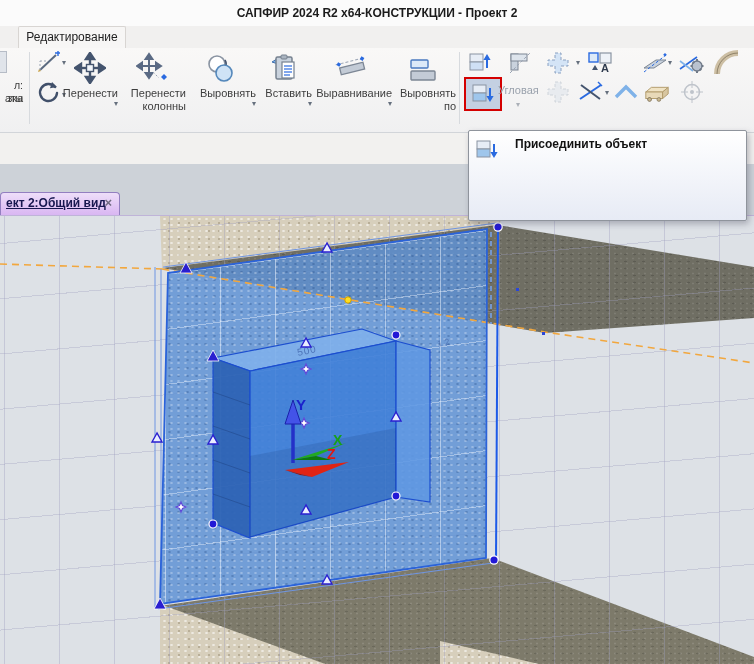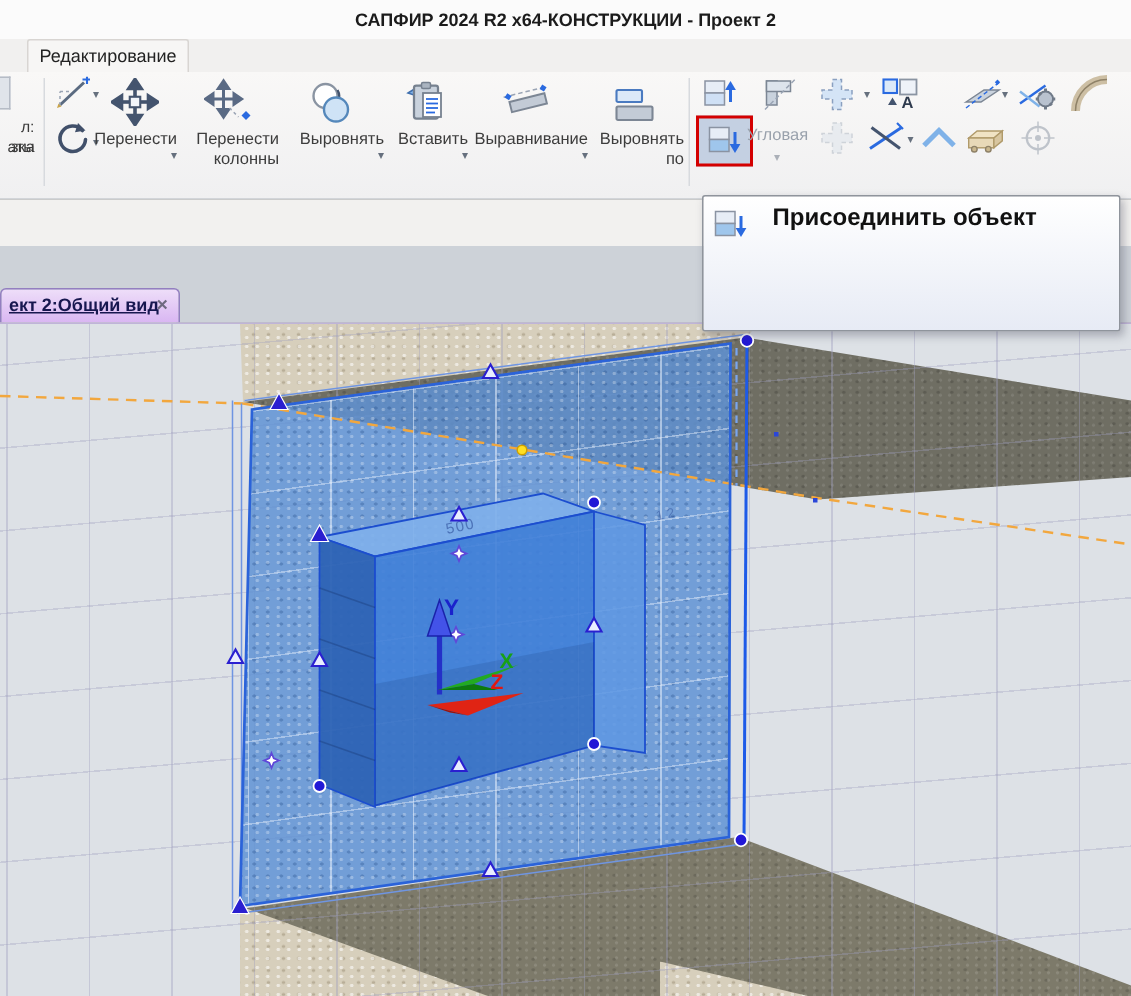--- a/index.html
+++ b/index.html
@@ -68,21 +68,21 @@
     radial-gradient(rgba(22,62,122,.28) 1px,transparent 1.4px);
     background-size:7px 6px,9px 8px;background-position:0 0,3px 4px;}
   #wallgrid{position:absolute;left:110px;top:-80px;width:520px;height:620px;
     background:repeating-linear-gradient(to right,rgba(232,240,252,.55) 0 1px,transparent 1px 55px),
                repeating-linear-gradient(to bottom,rgba(232,240,252,.45) 0 1px,transparent 1px 55px);
     transform:skewY(-7.8deg);}
   #scene{position:absolute;left:0;top:0;z-index:4;}
   #tooltip{position:absolute;left:468px;top:130px;width:279px;height:91px;z-index:50;
     background:linear-gradient(#ffffff,#e7ebf5);border:1px solid #8f949c;border-radius:2px;
     box-shadow:2px 3px 6px rgba(70,70,90,.35);box-sizing:border-box;}
-  #tooltip .t{position:absolute;left:34px;top:6px;font-size:16px;font-weight:700;color:#111;padding-left:12px;}
+  #tooltip .t{position:absolute;left:34px;top:6px;font-size:12px;font-weight:700;color:#111;padding-left:12px;}
   #tooltip .b{position:absolute;left:34px;top:23px;width:208px;font-size:12px;line-height:13.2px;color:#1c1c1c;}
   #tooltip .ic{position:absolute;left:7px;top:8px;}
   svg{display:block;}
 </style>
 </head>
 <body>
 
 <div id="app">
 
   <div id="titlebar">

